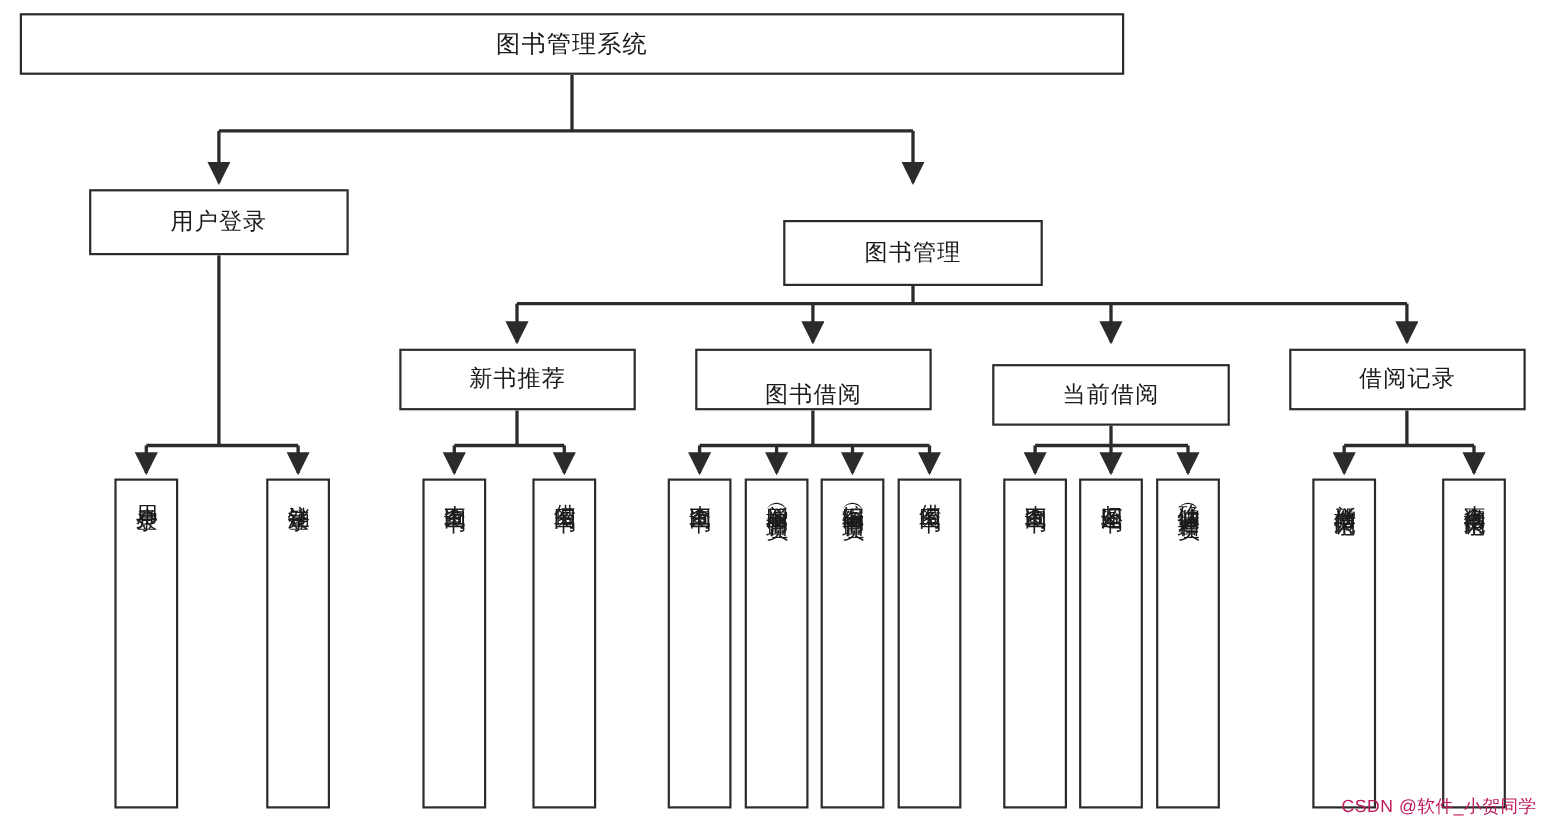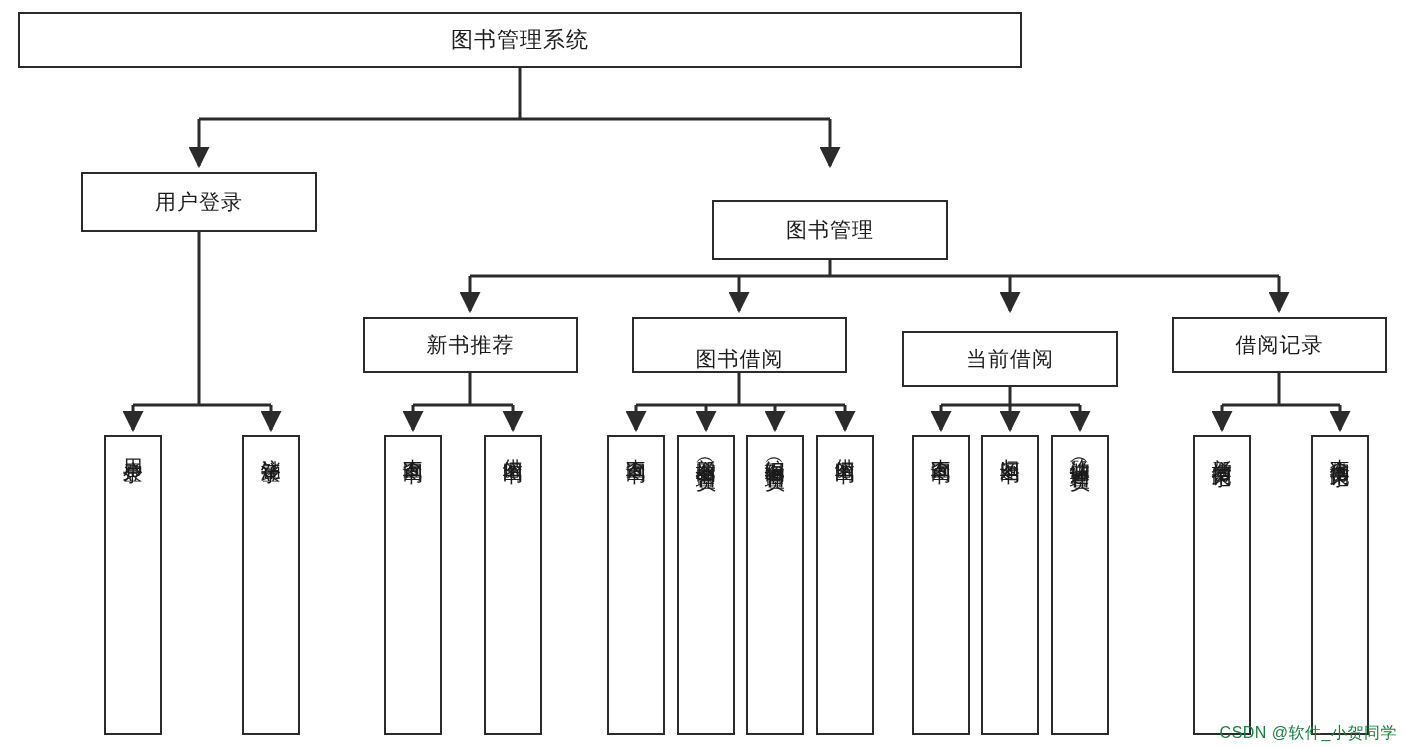--- a/index.html
+++ b/index.html
@@ -59,21 +59,21 @@
     text-align: left;
   }
   .leaf.tall .vtext {
     font-size: 20px;
   }
   #watermark {
     position: absolute;
     right: 8px;
     bottom: 3px;
     font-size: 16px;
-    color: #15803d;
+    color: #be185d;
     letter-spacing: 0.5px;
     white-space: nowrap;
     user-select: none;
   }
 </style>
 </head>
 <body>
 
 <div id="canvas">
 

